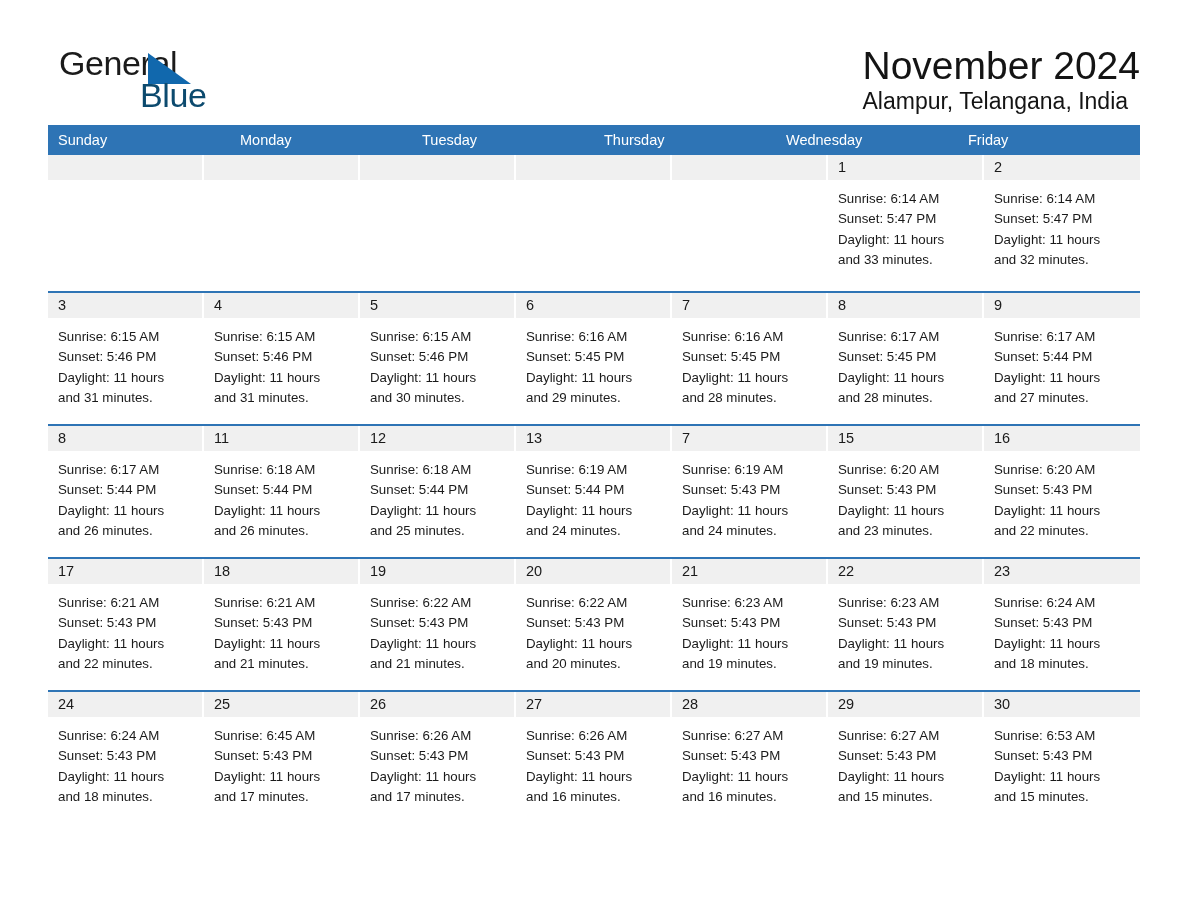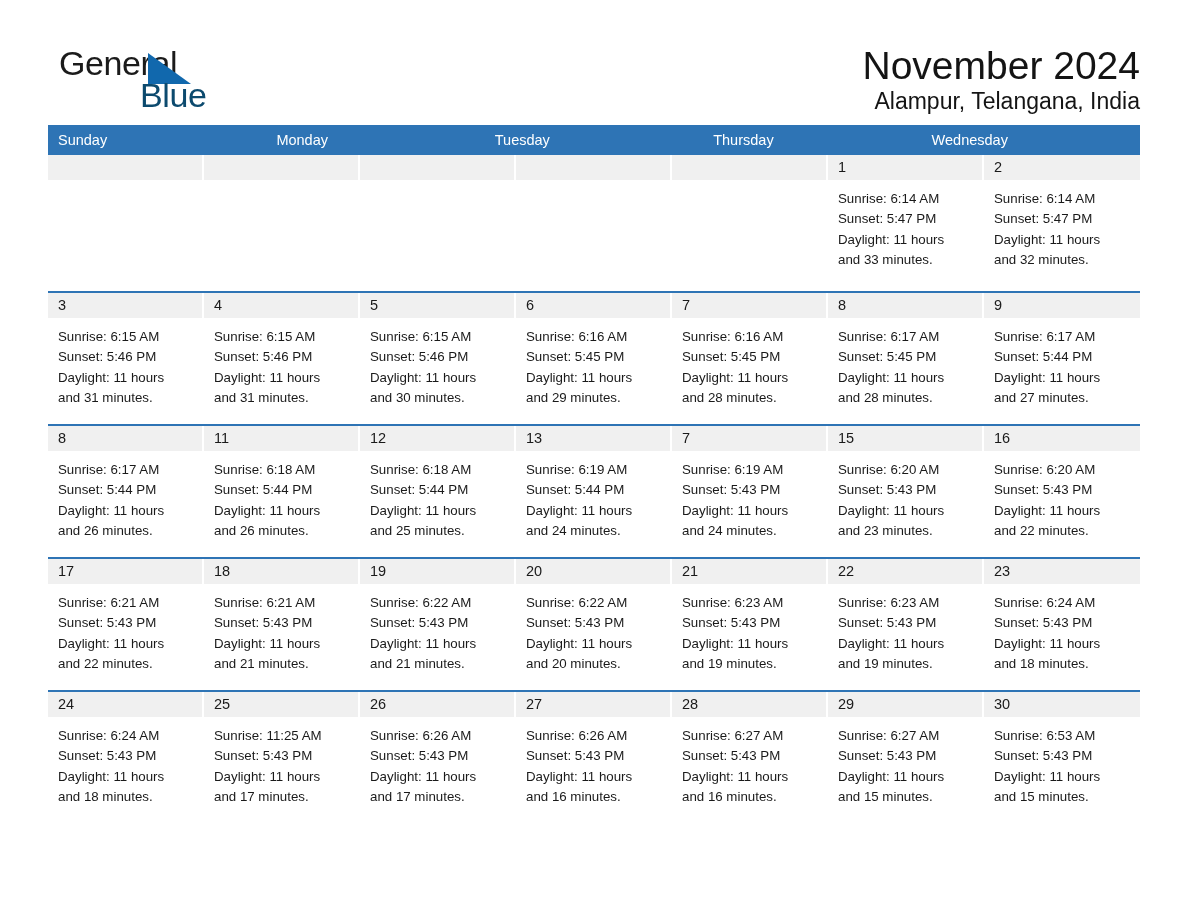--- a/index.html
+++ b/index.html
@@ -61,21 +61,20 @@
     left: 92px;
     top: 36px;
     font-size: 34px;
     letter-spacing: -0.4px;
     color: #0c4a6e;
     font-weight: 400;
     line-height: 1;
   }
 
   .titleblock {
-    text-align: right;
     padding-top: 2px;
   }
   .cal-title {
     font-size: 39px;
     font-weight: 400;
     color: #141414;
     line-height: 1.12;
     letter-spacing: 0px;
     white-space: nowrap;
   }
@@ -89,21 +88,21 @@
   }
 
   
   .calendar {
     margin-top: 15px;
     width: 1092px;
   }
 
   .dow-row {
     display: grid;
-    grid-template-columns: repeat(5, 1fr);
+    grid-template-columns: repeat(6, 1fr);
     background: #2e74b5;
     height: 30px;
   }
   .dow {
     color: #ffffff;
     font-size: 14.5px;
     line-height: 30px;
     padding-left: 10px;
     box-sizing: border-box;
     white-space: nowrap;
@@ -488,21 +487,21 @@
               <div class="evline">Sunset: 5:43 PM</div>
               <div class="evline">Daylight: 11 hours</div>
               <div class="evline">and 18 minutes.</div>
             </div>
           </div>
           <div class="cell">
             <div class="cell-head">
               <span class="daynum">25</span>
             </div>
             <div class="cell-body">
-              <div class="evline">Sunrise: 11:25 AM</div>
+              <div class="evline">Sunrise: 6:45 AM</div>
               <div class="evline">Sunset: 5:43 PM</div>
               <div class="evline">Daylight: 11 hours</div>
               <div class="evline">and 17 minutes.</div>
             </div>
           </div>
           <div class="cell">
             <div class="cell-head">
               <span class="daynum">26</span>
             </div>
             <div class="cell-body">

